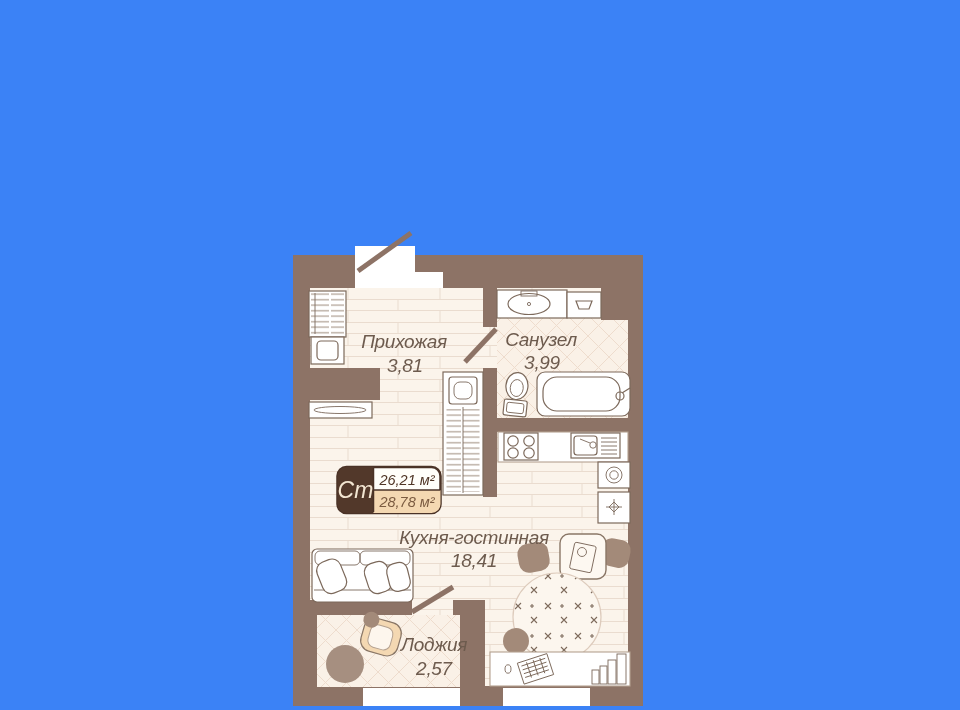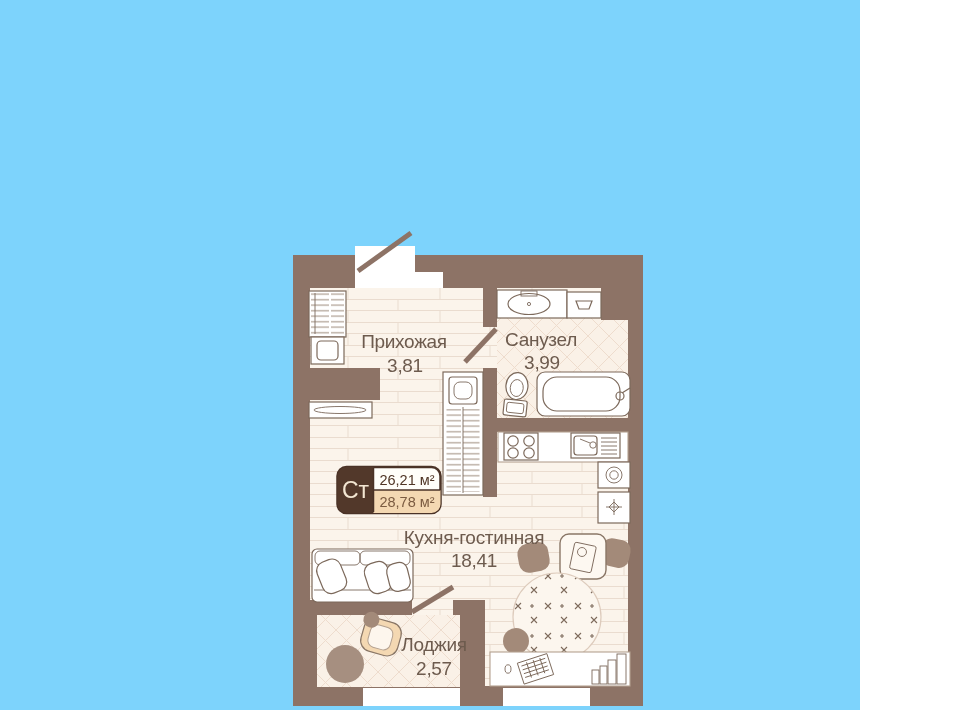--- a/index.html
+++ b/index.html
@@ -1,20 +1,20 @@
 <!DOCTYPE html>
 <html style="--wall: #8d7366; --floor: #fbf4eb; --tile: #faf1e7; --furn: #a38a79; --tan: #f4d8b2; --line: #7c695b; --text: #6d5b4e; --badge: #52382a;"><head>
 <meta charset="utf-8">
 <style>
   :root{
     --wall:#8d7366; --floor:#fbf4eb; --tile:#faf1e7; --furn:#a38a79;
     --tan:#f4d8b2; --line:#7c695b; --text:#6d5b4e; --badge:#52382a;
   }
   html,body{margin:0;padding:0;background:#ffffff;}
-  .canvas{position:relative;width:860px;height:710px;background:#7dd3fc;overflow:hidden;}
+  .canvas{position:relative;width:960px;height:710px;background:#3b82f6;overflow:hidden;font-style:italic;}
   svg{display:block;}
   .wall{fill:var(--wall);}
   .erase{fill:#ffffff;}
   .ln{stroke:var(--line);stroke-width:1.2;fill:none;}
   .lnthin{stroke:var(--line);stroke-width:.9;fill:none;}
   .wf{fill:#ffffff;stroke:var(--line);stroke-width:1.2;}
   .wfsoft{fill:#ffffff;stroke:#b4a190;stroke-width:1.1;}
   .furn{fill:var(--furn);}
   .door{stroke:var(--wall);stroke-width:5;fill:none;}
   .pl{stroke:#eadccf;stroke-width:1;}

